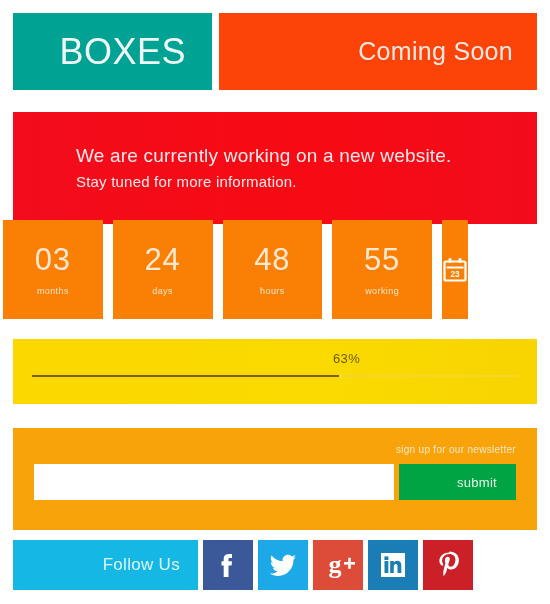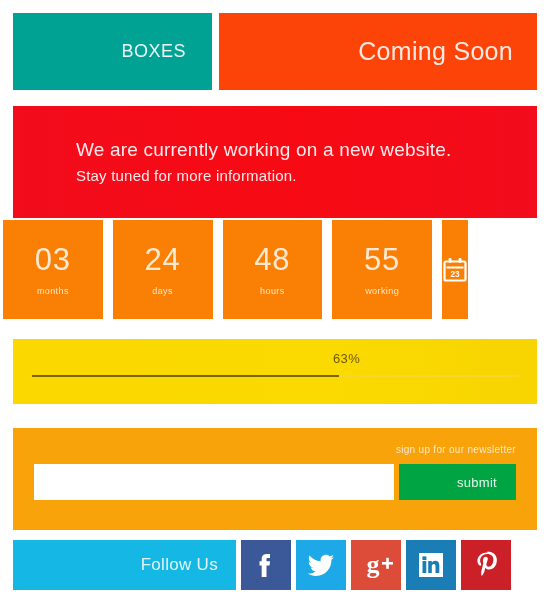--- a/index.html
+++ b/index.html
@@ -35,21 +35,21 @@
     height: 77px;
     background: #00a393;
     display: flex;
     align-items: center;
     justify-content: flex-end;
     box-sizing: border-box;
     padding-right: 26px;
   }
   .logo-text {
     color: #eef7f6;
-    font-size: 18px;
+    font-size: 36px;
     font-weight: 300;
     letter-spacing: 0.5px;
   }
   .coming-box {
     margin-left: 7px;
     flex: 1;
     height: 77px;
     background: #fc4308;
     display: flex;
     align-items: center;
@@ -61,21 +61,21 @@
     color: #fde9e2;
     font-size: 25px;
     font-weight: 300;
     letter-spacing: 0.3px;
   }
 
   
   .banner {
     position: absolute;
     left: 13px;
-    top: 106px;
+    top: 112px;
     width: 524px;
     height: 112px;
     background: linear-gradient(90deg, #f20c1c 0%, #f70a13 55%, #f20c1c 100%);
     box-sizing: border-box;
     display: flex;
     flex-direction: column;
     justify-content: center;
     padding-left: 63px;
   }
   .banner-line1 {
@@ -234,21 +234,21 @@
   
   .footer {
     position: absolute;
     left: 13px;
     top: 540px;
     width: 524px;
     height: 50px;
     display: flex;
   }
   .follow-box {
-    width: 223px;
+    width: 185px;
     height: 50px;
     background: #15b8e5;
     display: flex;
     align-items: center;
     justify-content: flex-end;
     box-sizing: border-box;
     padding-right: 18px;
   }
   .follow-text {
     color: #dff4fc;

